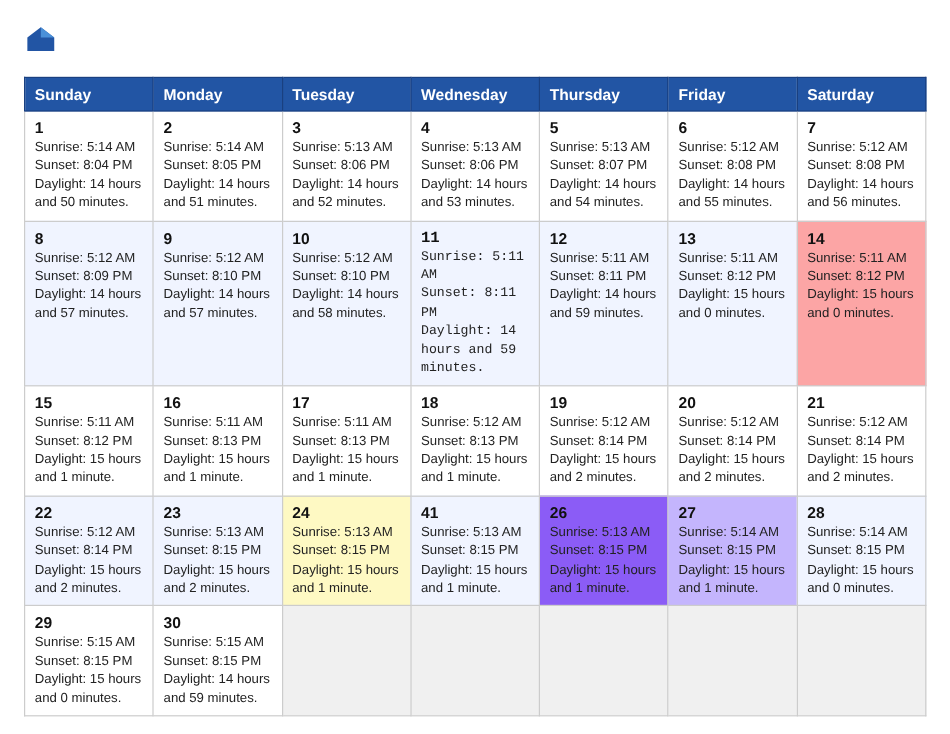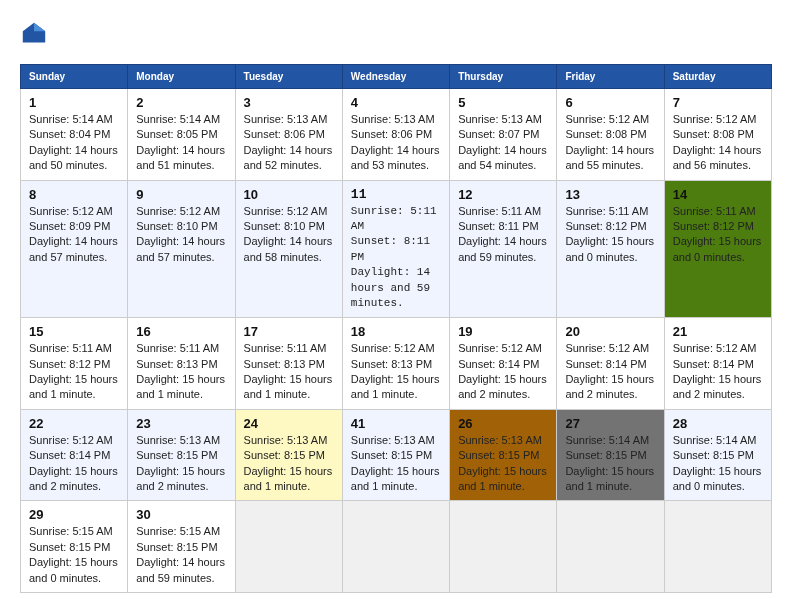--- a/index.html
+++ b/index.html
@@ -55,21 +55,21 @@
     .calendar {
       width: 100%;
       border-collapse: collapse;
       font-size: 11px;
     }
     .calendar th {
       background: #2255a4;
       color: #fff;
       padding: 6px 8px;
       text-align: left;
-      font-size: 10px;
+      font-size: 13px;
       font-weight: bold;
       border: 1px solid #1a4080;
     }
     .calendar td {
       border: 1px solid #ccc;
       vertical-align: top;
       padding: 6px 8px;
       width: 107px;
       min-height: 80px;
       background: #fff;
@@ -170,21 +170,21 @@
           <div class="day-info">Sunrise: 5:11 AM<br>Sunset: 8:11 PM<br>Daylight: 14 hours and 59 minutes.</div>
         </td>
         <td style="background: rgb(240, 244, 255);">
           <span class="day-num">12</span>
           <div class="day-info">Sunrise: 5:11 AM<br>Sunset: 8:11 PM<br>Daylight: 14 hours and 59 minutes.</div>
         </td>
         <td style="background: rgb(240, 244, 255);">
           <span class="day-num">13</span>
           <div class="day-info">Sunrise: 5:11 AM<br>Sunset: 8:12 PM<br>Daylight: 15 hours and 0 minutes.</div>
         </td>
-        <td style="background: #4d7c0f;">
+        <td style="background: #fca5a5;">
           <span class="day-num">14</span>
           <div class="day-info">Sunrise: 5:11 AM<br>Sunset: 8:12 PM<br>Daylight: 15 hours and 0 minutes.</div>
         </td>
       </tr>
       <tr style="background: rgb(255, 255, 255);">
         <td>
           <span class="day-num">15</span>
           <div class="day-info">Sunrise: 5:11 AM<br>Sunset: 8:12 PM<br>Daylight: 15 hours and 1 minute.</div>
         </td>
         <td>
@@ -222,25 +222,25 @@
           <div class="day-info">Sunrise: 5:13 AM<br>Sunset: 8:15 PM<br>Daylight: 15 hours and 2 minutes.</div>
         </td>
         <td style="background: #fef9c3;">
           <span class="day-num">24</span>
           <div class="day-info">Sunrise: 5:13 AM<br>Sunset: 8:15 PM<br>Daylight: 15 hours and 1 minute.</div>
         </td>
         <td style="background: rgb(240, 244, 255);">
           <span class="day-num">41</span>
           <div class="day-info">Sunrise: 5:13 AM<br>Sunset: 8:15 PM<br>Daylight: 15 hours and 1 minute.</div>
         </td>
-        <td style="background: #a16207;">
+        <td style="background: #8b5cf6;">
           <span class="day-num">26</span>
           <div class="day-info">Sunrise: 5:13 AM<br>Sunset: 8:15 PM<br>Daylight: 15 hours and 1 minute.</div>
         </td>
-        <td style="background: #737373;">
+        <td style="background: #c4b5fd;">
           <span class="day-num">27</span>
           <div class="day-info">Sunrise: 5:14 AM<br>Sunset: 8:15 PM<br>Daylight: 15 hours and 1 minute.</div>
         </td>
         <td style="background: rgb(240, 244, 255);">
           <span class="day-num">28</span>
           <div class="day-info">Sunrise: 5:14 AM<br>Sunset: 8:15 PM<br>Daylight: 15 hours and 0 minutes.</div>
         </td>
       </tr>
       <tr style="background: rgb(255, 255, 255);">
         <td>

